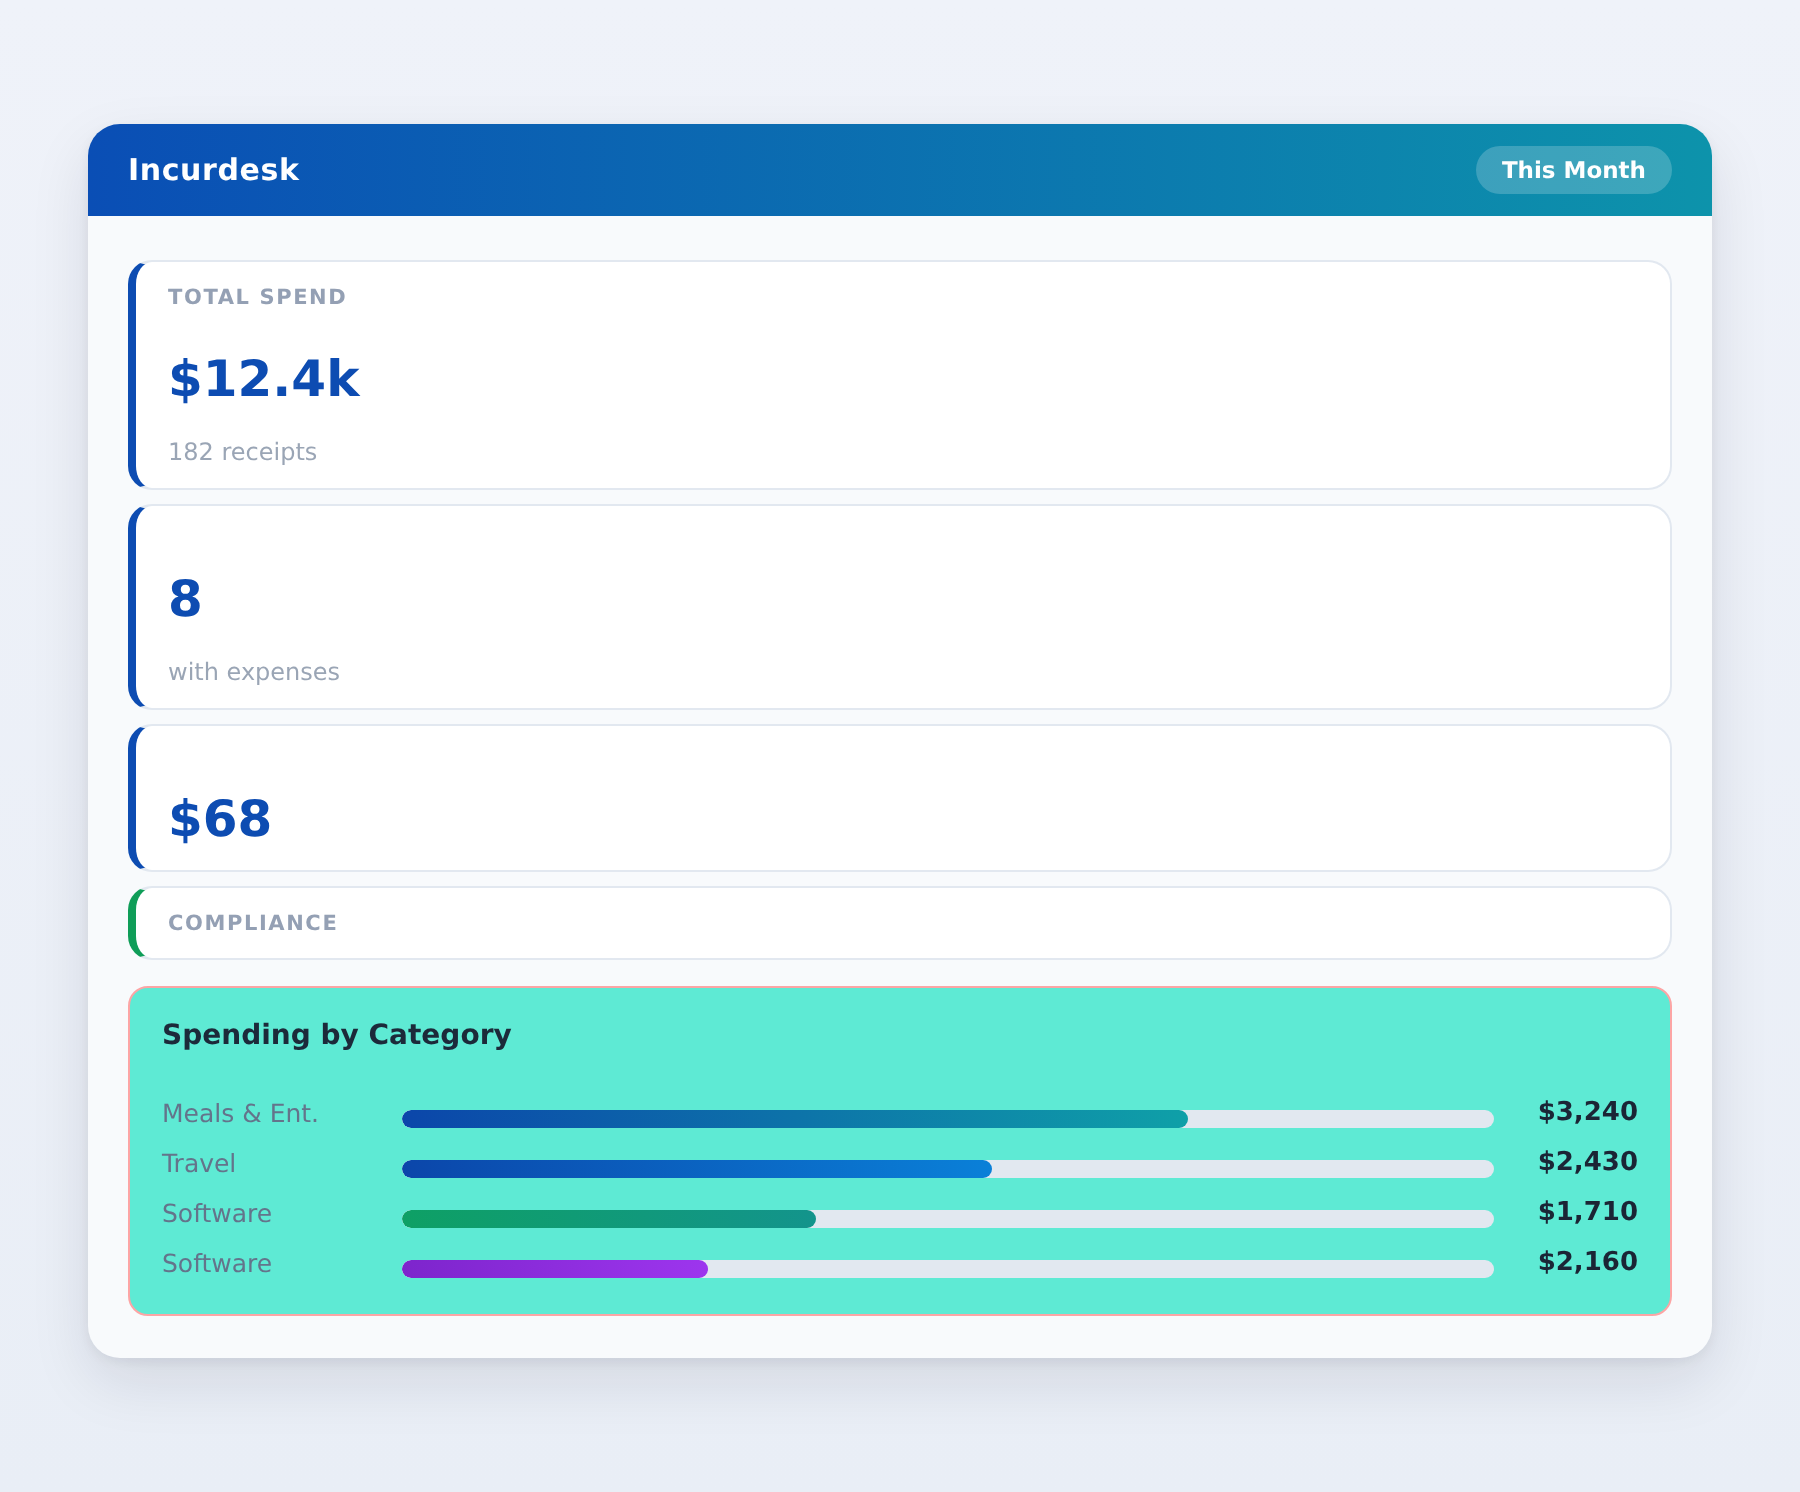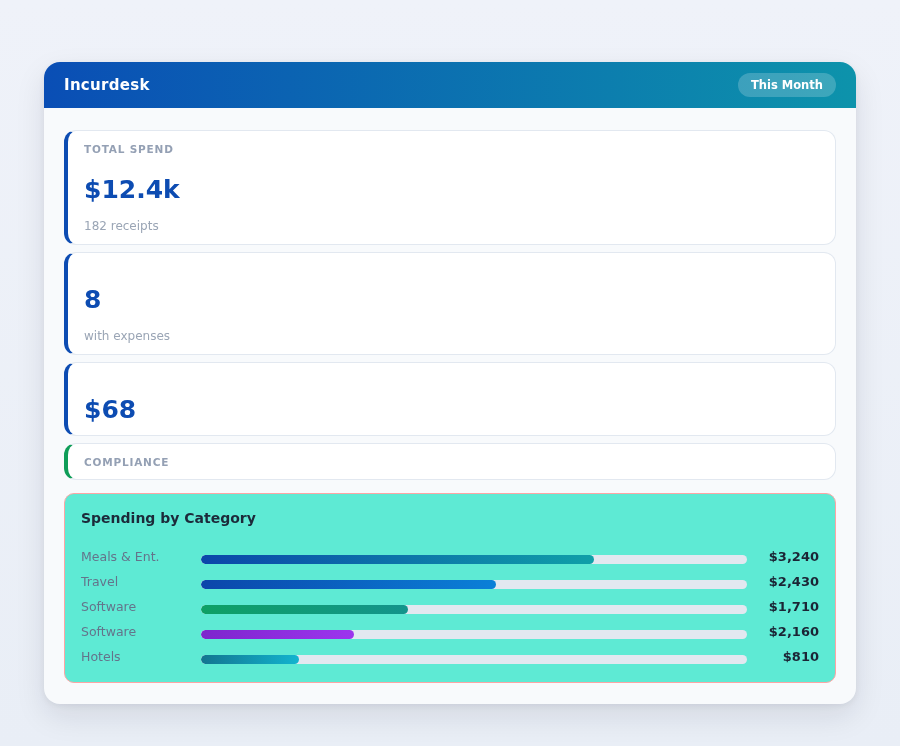--- a/index.html
+++ b/index.html
@@ -152,24 +152,17 @@
         </div>
 
         <div class="chart-row">
           <div class="chart-row-label">Software</div>
           <div class="bar-track">
             <div class="bar-fill" style="width: 28%; background: linear-gradient(90deg, rgb(125, 37, 204), rgb(157, 53, 238));"></div>
           </div>
           <div class="chart-row-value">$2,160</div>
         </div>
 
-        <div class="chart-row">
-          <div class="chart-row-label">Hotels</div>
-          <div class="bar-track">
-            <div class="bar-fill" style="width: 18%; background: linear-gradient(90deg, rgb(19, 117, 144), rgb(18, 180, 207));"></div>
-          </div>
-          <div class="chart-row-value">$810</div>
-        </div>
 
       </div>
     </div>
   </div>
 </div>
 
 </body></html>

